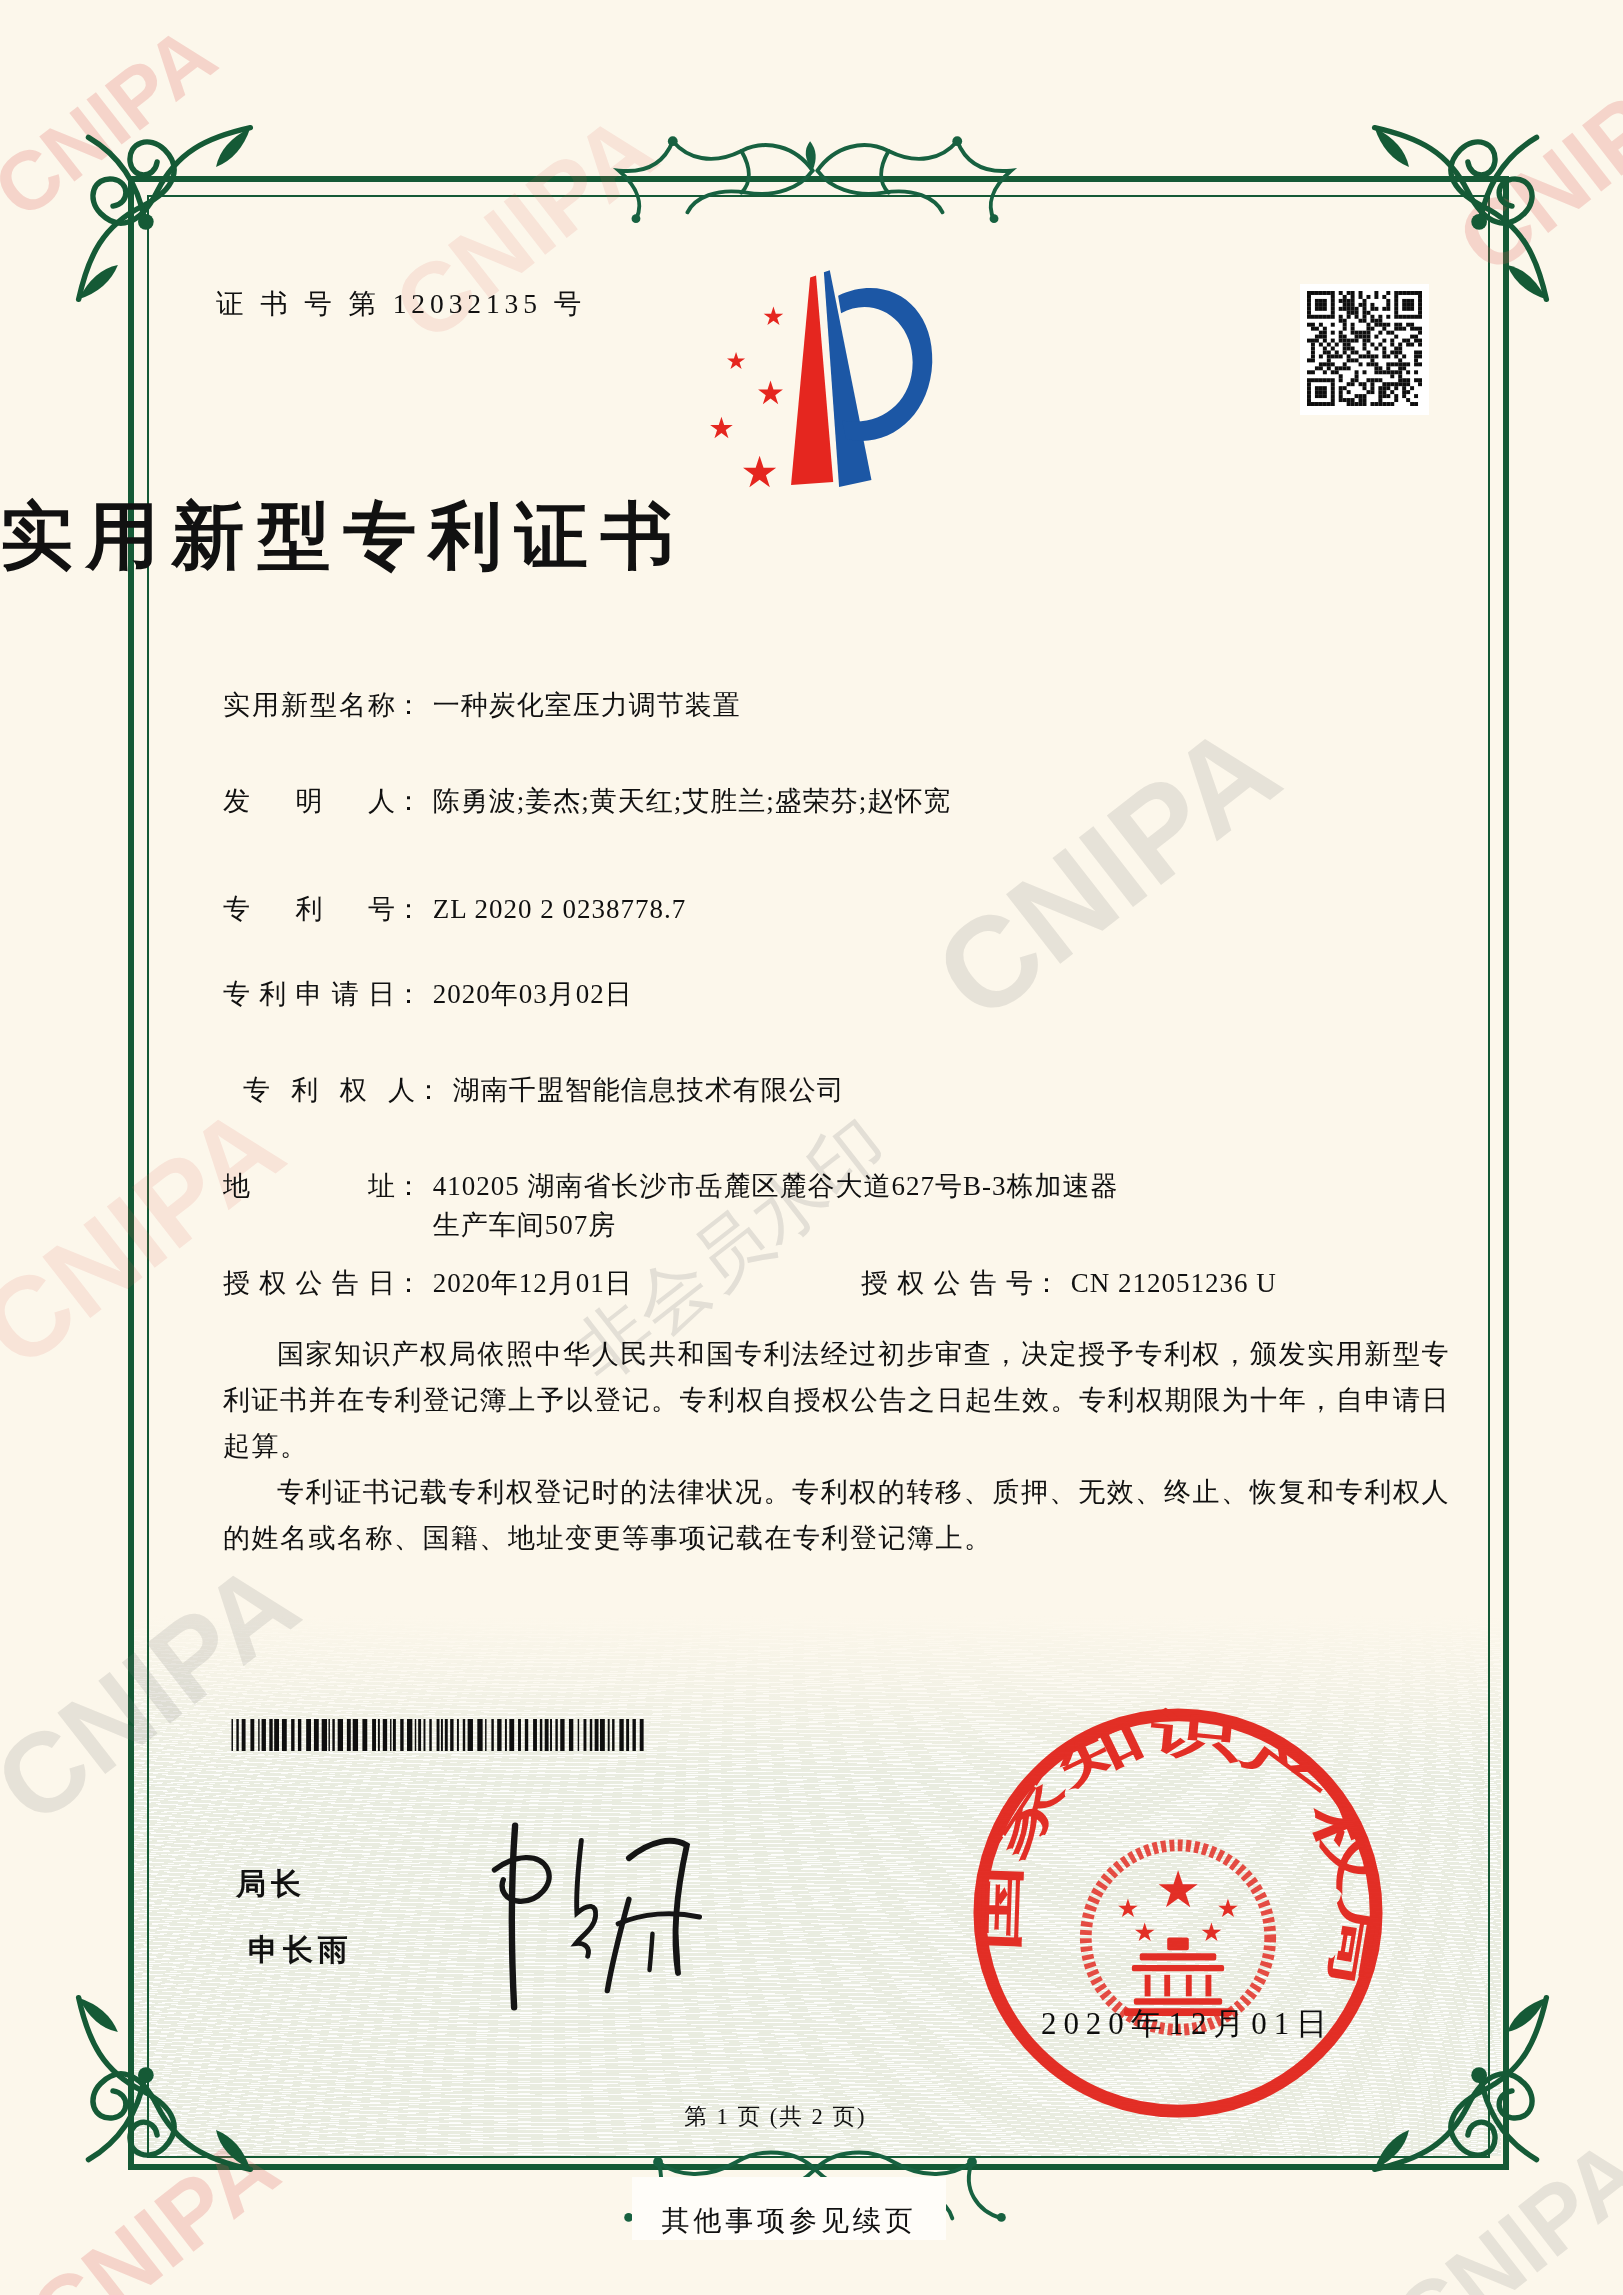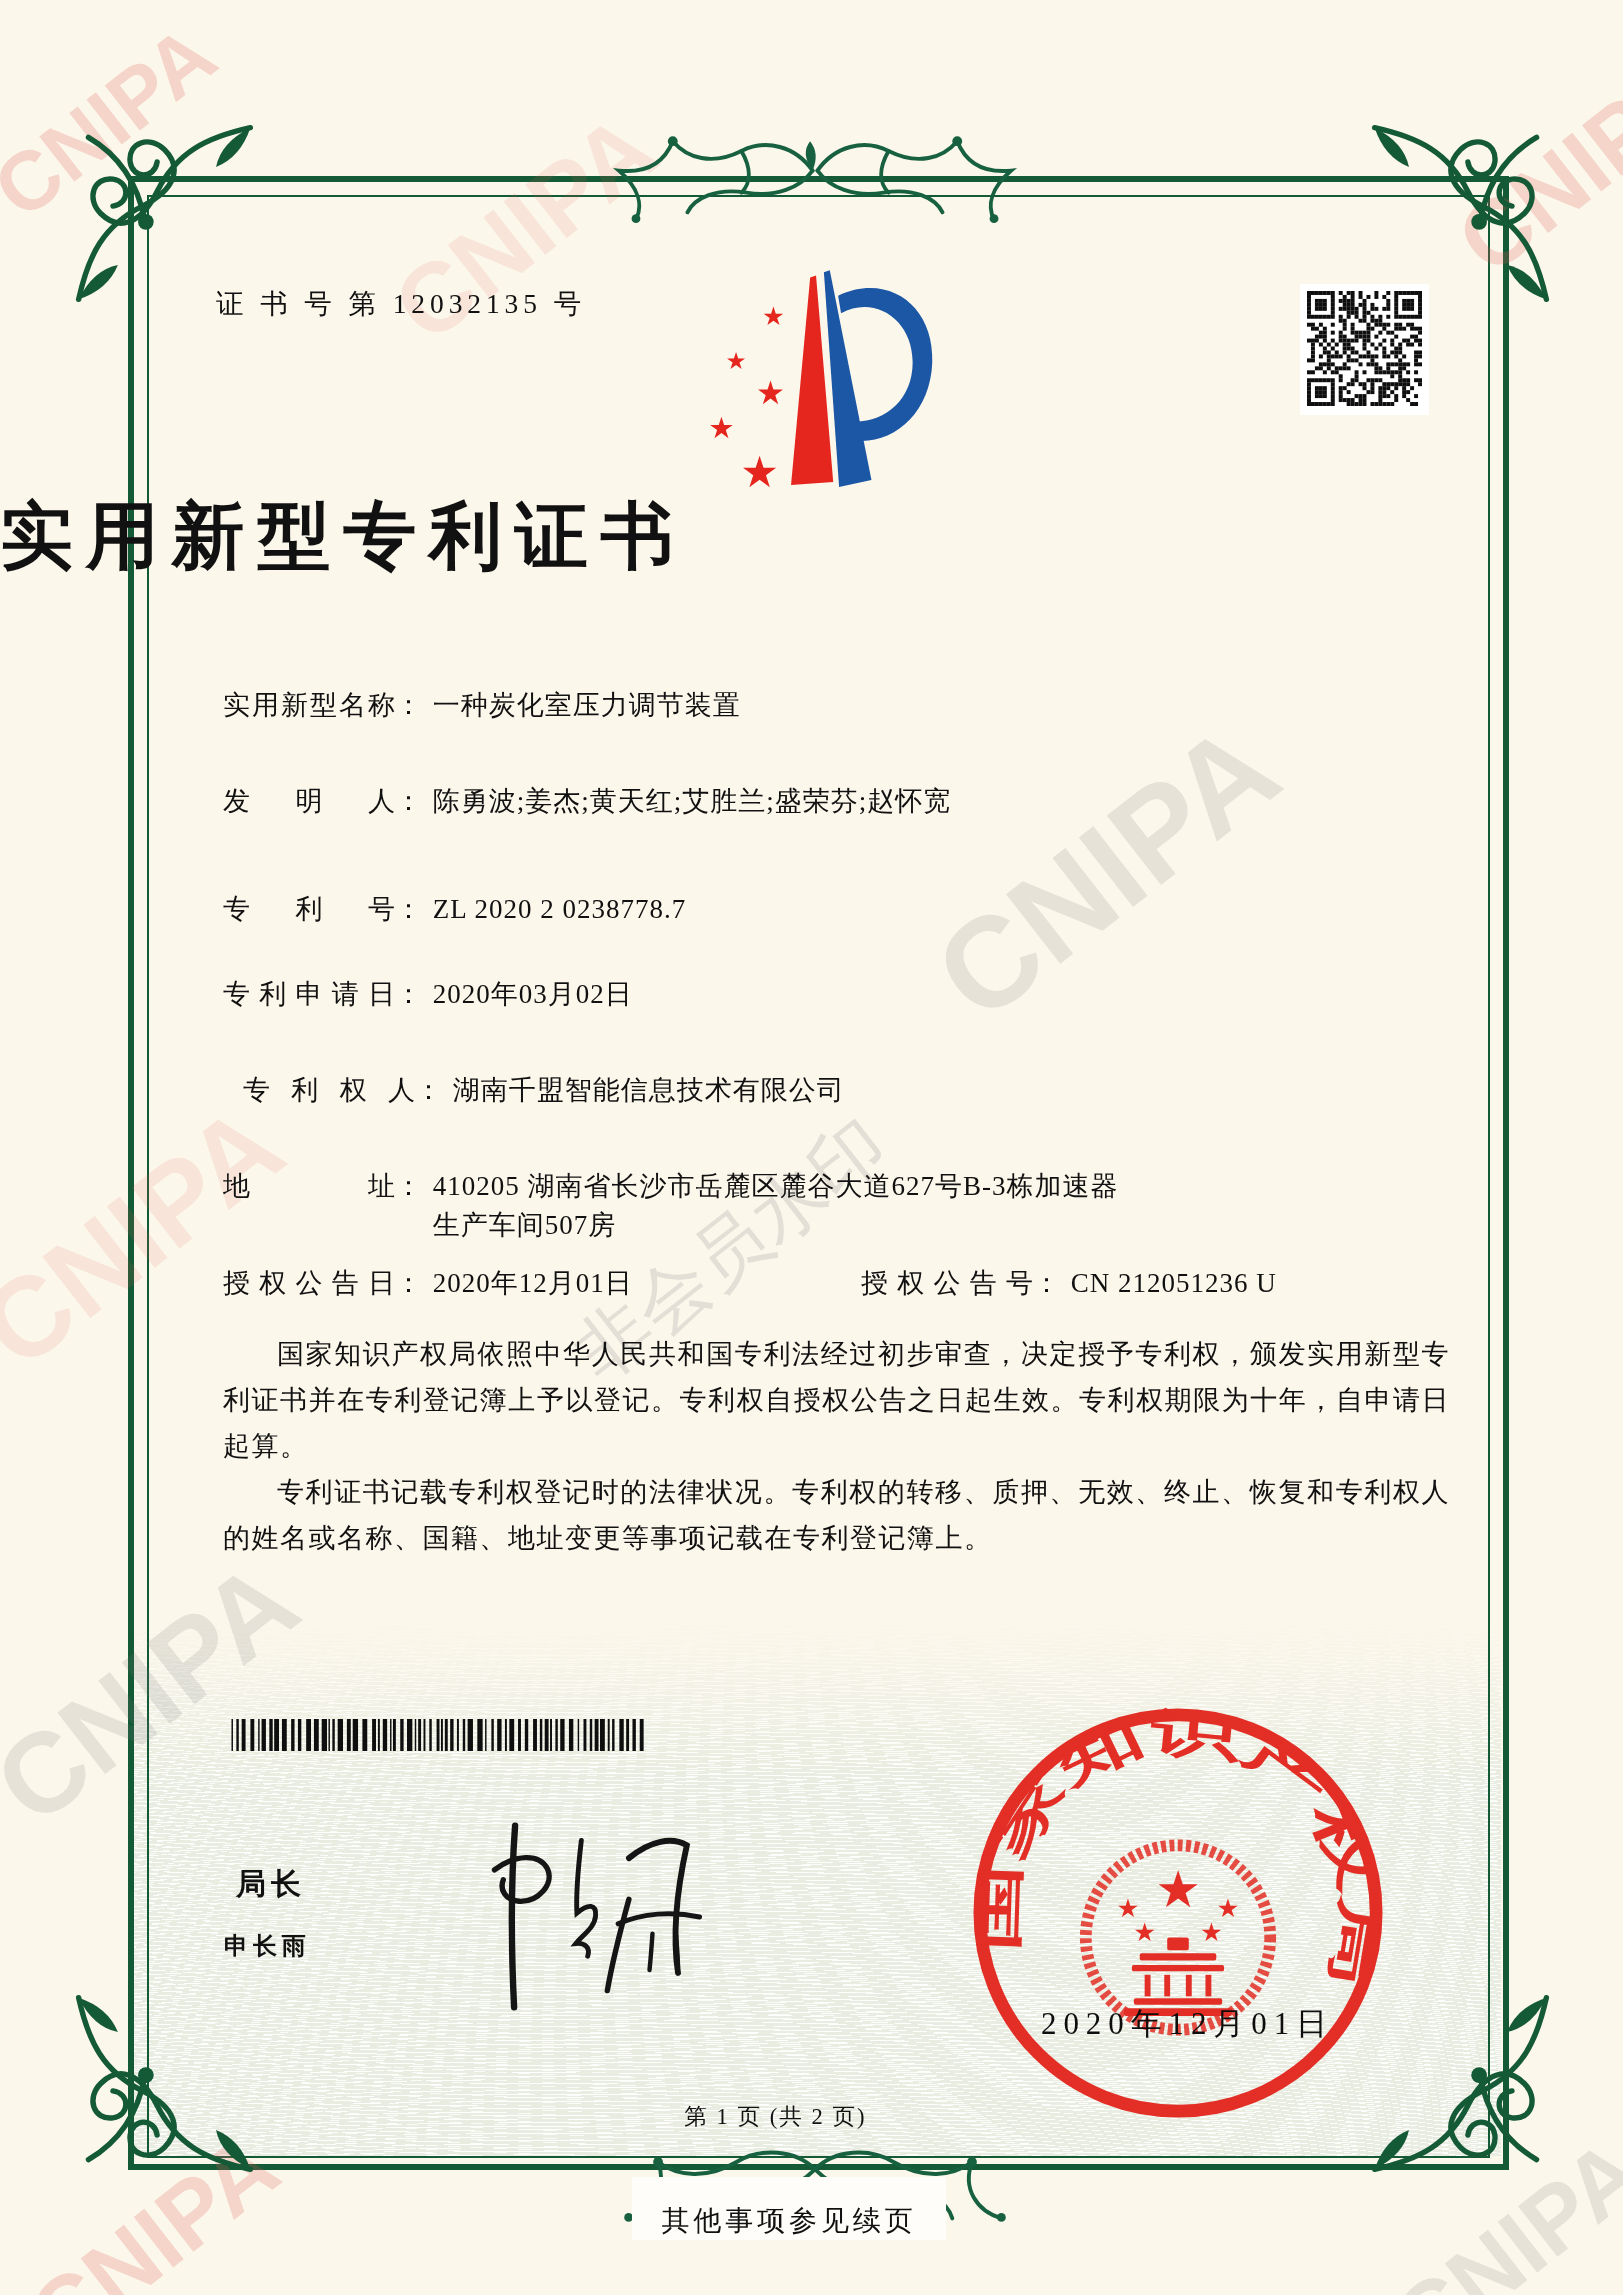--- a/index.html
+++ b/index.html
@@ -36,22 +36,22 @@
   .val{display:inline-block;margin-left:10.8px;letter-spacing:1px;vertical-align:top;max-width:1021px;}
   .pair2{position:absolute;left:638px;top:0;}
   .pair2 .lbl{width:172px;}
   
   .paras{position:absolute;left:223px;top:1331px;width:1227px;z-index:4;}
   .paras p{margin:0;font-size:27px;line-height:46px;text-align:justify;text-indent:54px;letter-spacing:1.5px;}
   
   .barcode{position:absolute;left:229px;top:1719px;z-index:4;}
   .signer-title{position:absolute;left:236px;top:1864px;font-family:"Liberation Sans","DejaVu Sans",sans-serif;
     font-weight:600;font-size:30px;letter-spacing:4.9px;z-index:4;}
-  .signer-name{position:absolute;left:224px;top:1930px;font-family:Liberation Serif, serif;
-    font-weight:600;font-size:24px;letter-spacing:4.9px;z-index:4;}
+  .signer-name{position:absolute;left:248px;top:1930px;font-family:Liberation Serif, serif;
+    font-weight:600;font-size:30px;letter-spacing:4.9px;z-index:4;}
   .signature{position:absolute;left:456px;top:1811px;z-index:4;}
   .seal{position:absolute;left:972px;top:1707px;z-index:5;opacity:.94;}
   .seal-date{position:absolute;left:1001px;top:2003px;width:373px;text-align:center;
     font-size:31px;letter-spacing:6.9px;color:#0d0d0d;z-index:6;}
   .page-info{position:absolute;left:599px;top:2101px;width:353px;text-align:center;
     font-size:22.6px;letter-spacing:2px;z-index:4;}
   .cont-box{position:absolute;left:632px;top:2177px;width:314px;height:63px;background:#fffdf9;
     z-index:4;display:flex;align-items:flex-end;justify-content:center;}
   .cont-box span{font-size:28px;font-weight:500;letter-spacing:3.9px;}
   

